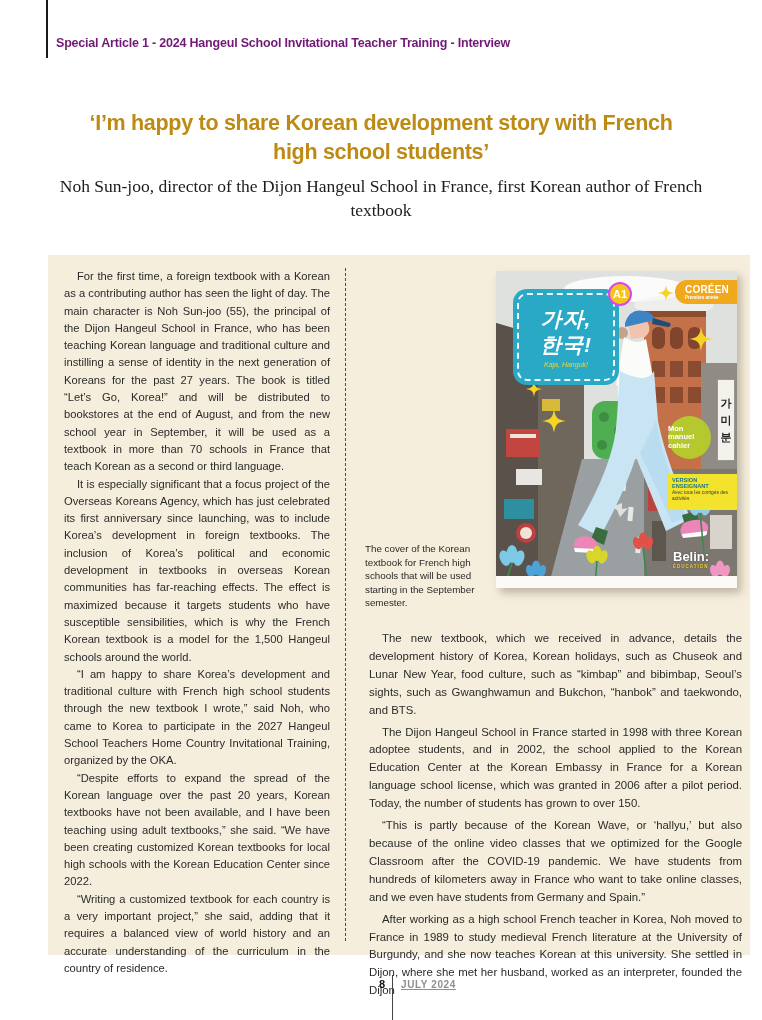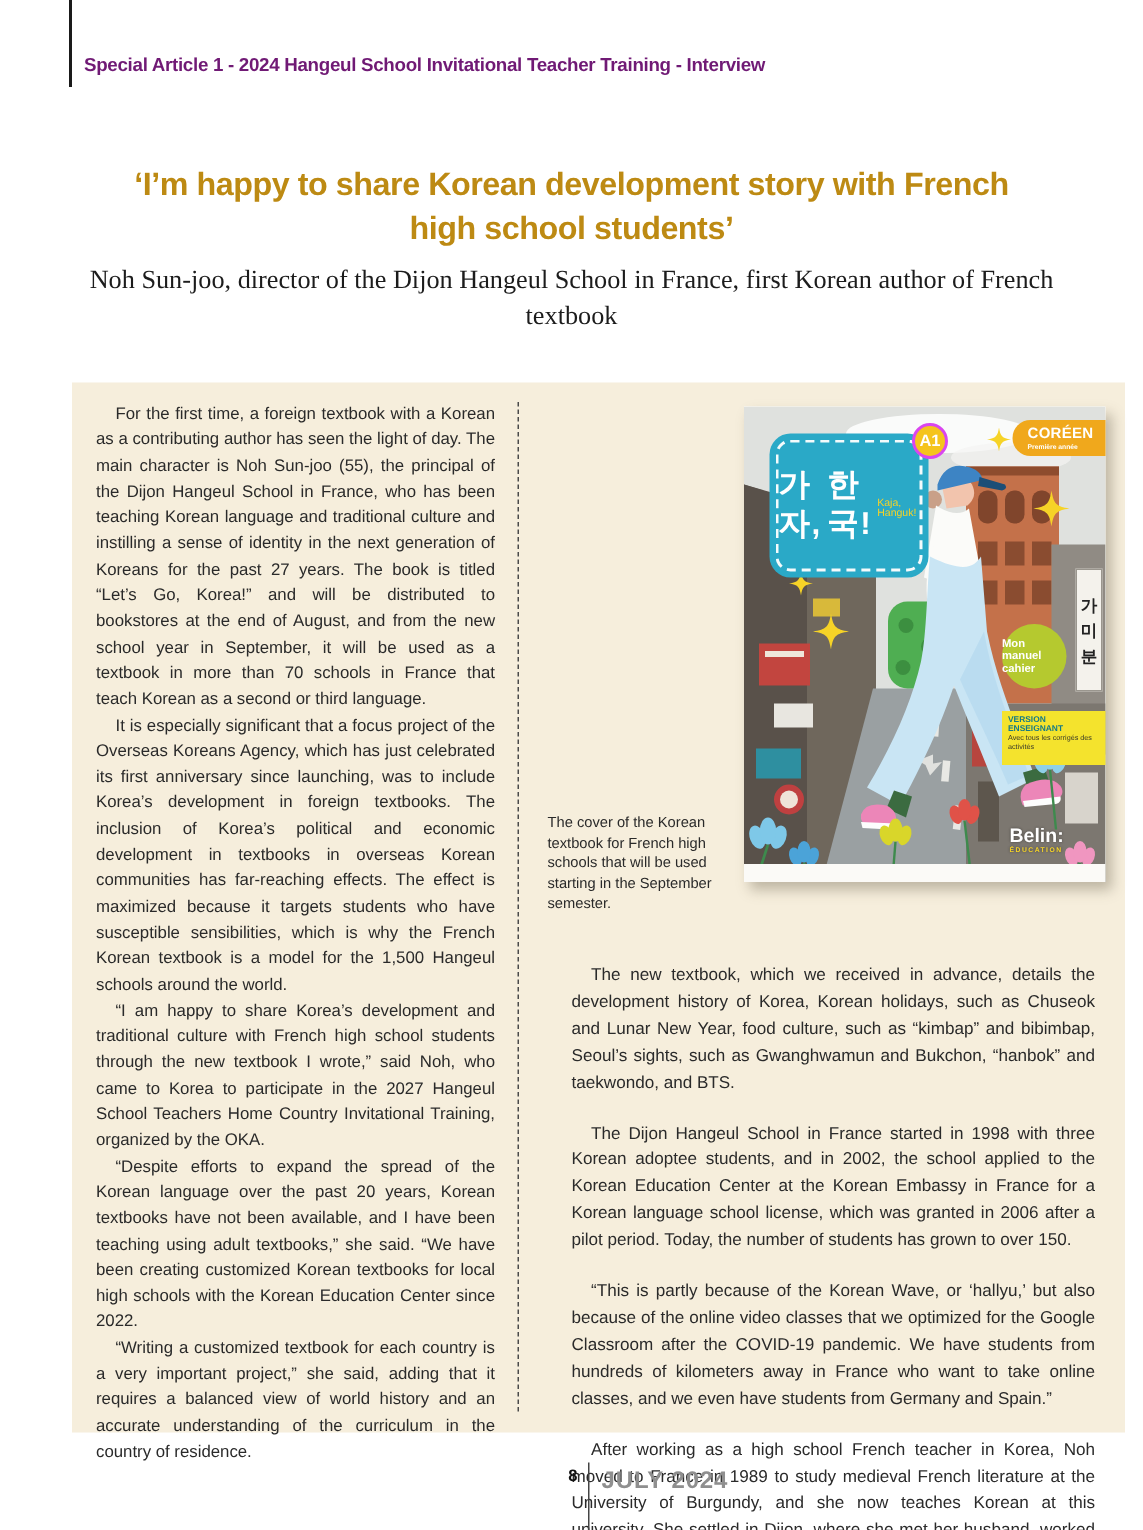--- a/index.html
+++ b/index.html
@@ -17,31 +17,31 @@
   .subtitle{position:absolute;top:174px;left:56px;width:650px;text-align:center;
             font-family:"Liberation Serif",serif;font-size:17.5px;line-height:24px;color:#1c1c1c;}
 
   
   .article-box{position:absolute;left:48px;top:255px;width:702px;height:700px;background:#f6eedc;}
   .col-left{position:absolute;left:16px;top:13px;width:266px;}
   .col-left p{margin:0;font-size:11.2px;line-height:17.3px;text-align:justify;text-indent:13px;color:#2a2a2a;}
   .divider{position:absolute;left:297px;top:13px;height:673px;border-left:1.6px dashed #4a4a4a;}
   .caption{position:absolute;left:317px;top:287px;width:128px;font-size:9.8px;line-height:13.5px;color:#2a2a2a;}
   .col-right{position:absolute;left:317px;top:371px;width:381px;}
-  .col-right p{margin:16px;font-size:11.4px;line-height:17.9px;text-align:justify;text-indent:13px;color:#2a2a2a;}
+  .col-right p{margin:4px;font-size:11.4px;line-height:17.9px;text-align:justify;text-indent:13px;color:#2a2a2a;}
 
   
   .cover-wrap{position:absolute;left:448px;top:16px;width:241px;height:317px;background:#fff;
               box-shadow:4px 5px 8px rgba(90,80,60,0.35);}
   .cover-wrap svg{position:absolute;left:0;top:0;}
   .cover-title-box{position:absolute;left:17px;top:18px;width:106px;height:96px;background:#2aa9c7;
                    border-radius:14px;box-sizing:border-box;}
   .cover-title-inner{position:absolute;left:4px;top:4px;right:4px;bottom:4px;
                      border:2px dashed rgba(255,255,255,0.95);border-radius:10px;
-                     display:flex;align-items:center;justify-content:center;}
+                     display:flex;flex-direction:column;align-items:center;justify-content:center;font-style:italic;}
   .kr{color:#fff;font-weight:bold;font-size:21px;line-height:26px;letter-spacing:1px;}
   .rom{color:#f5d327;font-size:7px;margin-top:3px;}
   .a1-badge{position:absolute;left:112px;top:11px;width:24px;height:24px;border-radius:50%;
             background:#f5c41d;border:2px solid #d946ef;box-sizing:border-box;color:#fff;font-weight:bold;
             font-size:11px;display:flex;align-items:center;justify-content:center;}
   .coreen-badge{position:absolute;right:0;top:9px;width:62px;background:#f0a81c;border-radius:12px 0 0 12px;
                 padding:4px 4px 4px 10px;box-sizing:border-box;color:#fff;}
   .coreen-badge .b1{font-weight:bold;font-size:10px;letter-spacing:0.2px;}
   .coreen-badge .b2{font-weight:bold;font-size:4.5px;}
   .kr-sign{position:absolute;left:221px;top:108px;width:18px;height:82px;background:#f4f2ec;
@@ -55,22 +55,22 @@
   .version-title{color:#157a86;font-weight:bold;font-size:5.6px;}
   .version-sub{color:#3a3a2a;font-size:4.8px;line-height:5.6px;margin-top:1px;}
   .belin{position:absolute;left:177px;top:278px;color:#fff;font-weight:bold;font-size:13px;
          text-shadow:0 0 2px rgba(0,0,0,0.45);}
   .belin .sub{display:block;font-size:4.5px;color:#f5d327;letter-spacing:1px;margin-top:0px;}
 
   
   .footer-num{position:absolute;top:978px;left:330px;width:55px;text-align:right;
               font-size:11px;font-weight:bold;color:#111;}
   .footer-line{position:absolute;top:975px;left:392px;width:1px;height:45px;background:#444;}
-  .footer-issue{position:absolute;top:979px;left:401px;font-size:16px;font-weight:bold;
-                color:#8f8f8f;letter-spacing:0.6px;}
+  .footer-issue{position:absolute;top:979px;left:401px;font-size:10px;font-weight:bold;
+                color:#8f8f8f;letter-spacing:0.6px;text-decoration:underline;}
 </style>
 </head>
 <body>
 
 <div id="page">
 
   <div class="kicker-rule"></div>
   <div class="kicker">Special Article 1 - 2024 Hangeul School Invitational Teacher Training - Interview</div>
 
   <div class="headline">‘I’m happy to share Korean development story with French high school students’</div>

